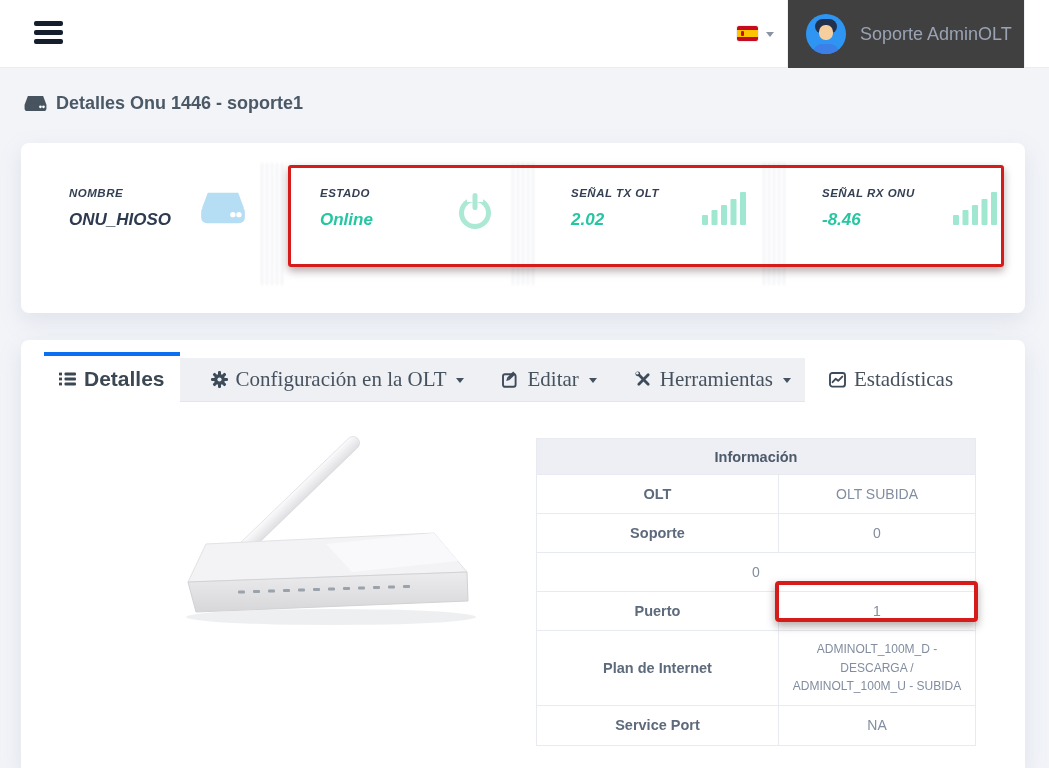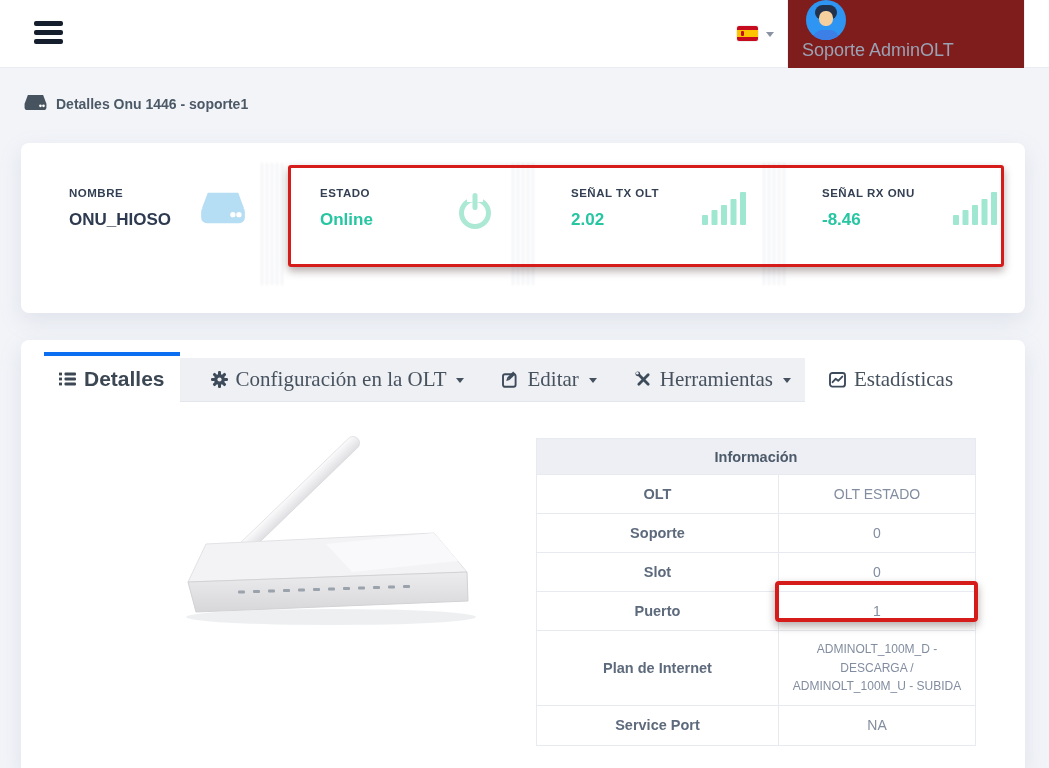--- a/index.html
+++ b/index.html
@@ -20,40 +20,40 @@
   .hamburger .bar { width:29px; height:5px; background:#141e2c; border-radius:2px; margin-bottom:4px; }
   .lang { position:absolute; left:737px; top:26px; display:flex; align-items:center; cursor:pointer; }
   .flag { width:21px; height:15px; border-radius:2px;
     background:linear-gradient(#c60b1e 0 25%, #ffc400 25% 75%, #c60b1e 75% 100%);
     position:relative; box-shadow:0 0 0 1px rgba(0,0,0,.06);}
   .flag::after { content:""; position:absolute; left:4px; top:5px; width:3px; height:5px; background:#c60b1e; border-radius:1px; }
   .caret { width:0; height:0; border-left:4px solid transparent; border-right:4px solid transparent; border-top:5px solid #8a93a3; }
   .lang .caret { margin-left:8px; margin-top:2px; }
   .userbox {
     position:absolute; left:787px; top:0; width:238px; height:68px;
-    background:#7f1d1d; border-left:1px solid #eef0f5; border-right:1px solid #eef0f5;
-    display:flex; align-items:flex-start; cursor:pointer;flex-direction:column;
+    background:#404040; border-left:1px solid #eef0f5; border-right:1px solid #eef0f5;
+    display:flex; align-items:center; cursor:pointer;
   }
   .avatar { width:40px; height:40px; border-radius:50%; background:#2e95f2; margin-left:18px; position:relative; overflow:hidden; flex:none; }
   .avatar .hair { position:absolute; top:5px; left:9px; width:22px; height:14px; background:#22324c; border-radius:11px 11px 9px 9px; }
   .avatar .face { position:absolute; top:11px; left:13px; width:14px; height:15px; background:#f6cf9f; border-radius:46%; }
   .avatar .shirt { position:absolute; bottom:-3px; left:7px; width:26px; height:13px; background:#3c7fe6; border-radius:9px 9px 0 0; }
   .username { margin-left:14px; font-size:18px; color:#9aa3b4; white-space:nowrap; }
 
   
-  .page-title { position:absolute; left:24px; top:93px; display:flex; align-items:flex-end; gap:9px;
-    font-size:14px; font-weight:bold; color:#4b5866; }
+  .page-title { position:absolute; left:24px; top:93px; display:flex; align-items:center; gap:9px;
+    font-size:18px; font-weight:bold; color:#4b5866; }
 
   
   .stats-card {
     position:absolute; left:21px; top:143px; width:1004px; height:170px;
     background:#fff; border-radius:8px; box-shadow:0 8px 22px rgba(140,152,175,.18);
     display:flex;
   }
-  .stat { flex:1; position:relative; padding:44px 26px 0 48px; display:flex; justify-content:space-between; }
+  .stat { flex:1; position:relative; padding:44px 26px 0 48px; display:flex; justify-content:space-between;font-style:italic; }
   .stat + .stat::before {
     content:""; position:absolute; left:-11px; top:20px; bottom:28px; width:22px;
     background:repeating-linear-gradient(90deg, rgba(170,180,200,.30) 0 2px, transparent 2px 5px);
     filter:blur(1.3px); opacity:.55;
   }
   .stat-label { font-size:11.5px; font-weight:bold; letter-spacing:.5px; color:#333f52; margin-bottom:11px; white-space:nowrap; }
   .stat-value { font-size:17px; font-weight:bold; }
   .stat-value.dark { color:#2e3a50; }
   .stat-value.teal { color:#26c6a2; }
   .stat-icon { flex:none; margin-top:2px; }
@@ -286,28 +286,27 @@
       <rect x="222" y="165.5" width="7" height="3" rx="1"></rect>
         <rect x="237" y="165" width="7" height="3" rx="1"></rect>
     </g>
   </svg>
 
   <div class="info-table">
     <div class="it-header">Información</div>
 
     <div class="it-row">
       <div class="it-label">OLT</div>
-      <div class="it-value">OLT ESTADO</div>
+      <div class="it-value">OLT SUBIDA</div>
     </div>
     <div class="it-row">
       <div class="it-label">Soporte</div>
       <div class="it-value">0</div>
     </div>
     <div class="it-row">
-      <div class="it-label">Slot</div>
       <div class="it-value">0</div>
     </div>
     <div class="it-row">
       <div class="it-label">Puerto</div>
       <div class="it-value">1</div>
     </div>
     <div class="it-row small" style="min-height:70px;">
       <div class="it-label">Plan de Internet</div>
       <div class="it-value">ADMINOLT_100M_D - DESCARGA / ADMINOLT_100M_U - SUBIDA</div>
     </div>

